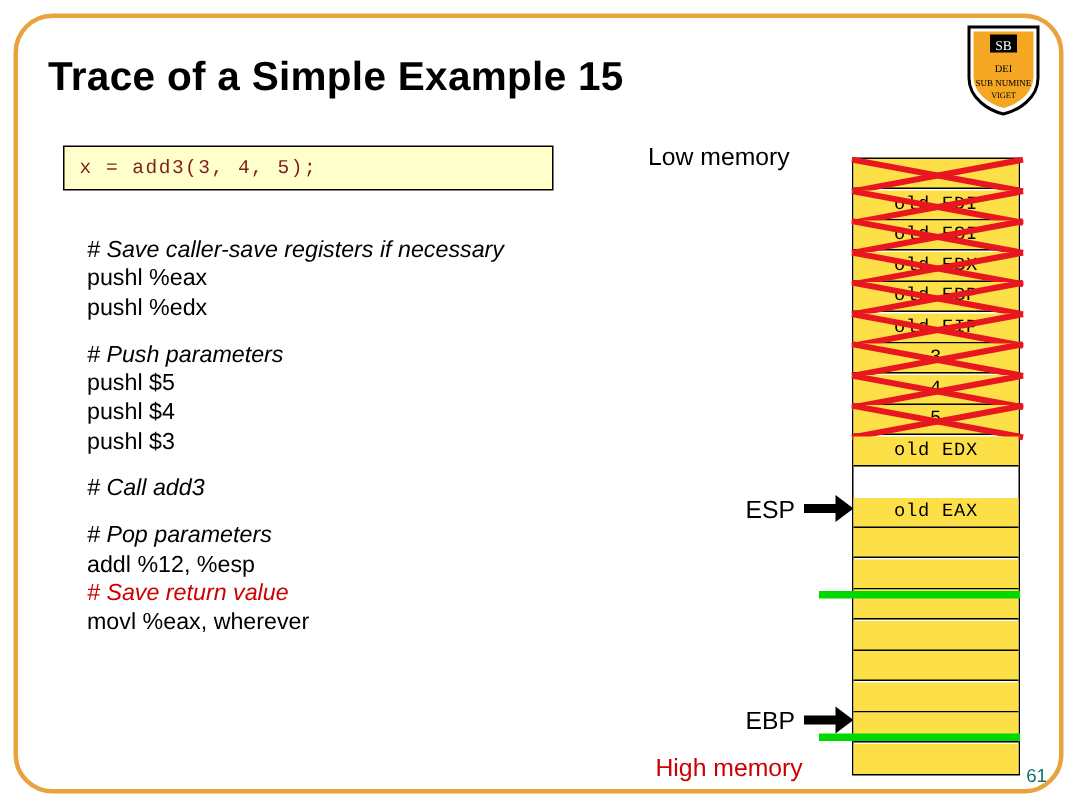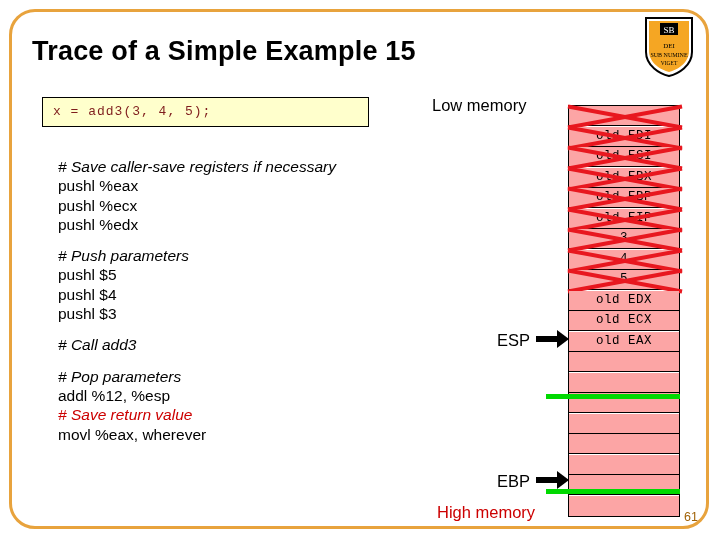--- a/index.html
+++ b/index.html
@@ -80,21 +80,21 @@
     box-sizing:border-box;
     background:#ffffff;
   }
   .cell{
     position:absolute;
     left:0;
     width:110px;
     height:20px;
     border-bottom:1px solid #000000;
     box-sizing:border-box;
-    background:#fca5a5;
+    background:#fde047;
     font-family:"Liberation Mono", monospace;
     font-size:12.5px;
     color:#000000;
     text-align:center;
     line-height:19px;
     letter-spacing:0.5px;
   }
   .cell.noborder{border-bottom:none;}
 
   
@@ -129,21 +129,21 @@
     position:absolute;
     right:-11px;top:-6px;
     border-top:9px solid transparent;
     border-bottom:9px solid transparent;
     border-left:12px solid #000000;
   }
   .pagenum{
     position:absolute;
     right:22px;bottom:16px;
     font-size:12.5px;
-    color:#a16207;
+    color:#0f766e;
     margin-top:46px;
   }
 </style>
 </head>
 <body>
 
 <div class="slide-border"></div>
 
 <svg class="crest" viewBox="0 0 54 62">
   <path d="M4 2 h46 v34 c0 14 -14 22 -23 24 c-9 -2 -23 -10 -23 -24 z" fill="#ffffff" stroke="#000000" stroke-width="2"></path>
@@ -157,21 +157,20 @@
 
 <div class="title">Trace of a Simple Example 15</div>
 
 <div class="code-box">
   <span>x = add3(3, 4, 5);</span>
 </div>
 
 <div class="asm">
     <div class="cmt"># Save caller-save registers if necessary</div>
     <div>pushl %eax</div>
-    <div>pushl %ecx</div>
     <div>pushl %edx</div>
     <div class="cmt"># Push parameters</div>
     <div>pushl $5</div>
     <div>pushl $4</div>
     <div>pushl $3</div>
     <div class="cmt"># Call add3</div>
     <div class="cmt"># Pop parameters</div>
     <div>addl %12, %esp</div>
     <div class="cmt-red"># Save return value</div>
     <div class="plain">movl %eax, <span class="ital">wherever</span></div>
@@ -198,21 +197,20 @@
     <div class="xmark" style="top: 82px;"></div>
     <div class="cell" style="top: 102.5px;">old EIP</div>
     <div class="xmark" style="top: 102.5px;"></div>
     <div class="cell" style="top: 123px;">3</div>
     <div class="xmark" style="top: 123px;"></div>
     <div class="cell" style="top: 143.5px;">4</div>
     <div class="xmark" style="top: 143.5px;"></div>
     <div class="cell" style="top: 164px;">5</div>
     <div class="xmark" style="top: 164px;"></div>
     <div class="cell" style="top: 184.5px;">old EDX</div>
-    <div class="cell" style="top: 205px;">old ECX</div>
     <div class="cell" style="top: 225.5px;">old EAX</div>
     <div class="cell" style="top: 246px;"></div>
     <div class="cell" style="top: 266.5px;"></div>
     <div class="cell" style="top: 287px;"></div>
     <div class="cell" style="top: 307.5px;"></div>
     <div class="cell" style="top: 328px;"></div>
     <div class="cell" style="top: 348.5px;"></div>
     <div class="cell" style="top: 369px;"></div>
     <div class="cell noborder" style="top: 389.5px;"></div>
   </div>

